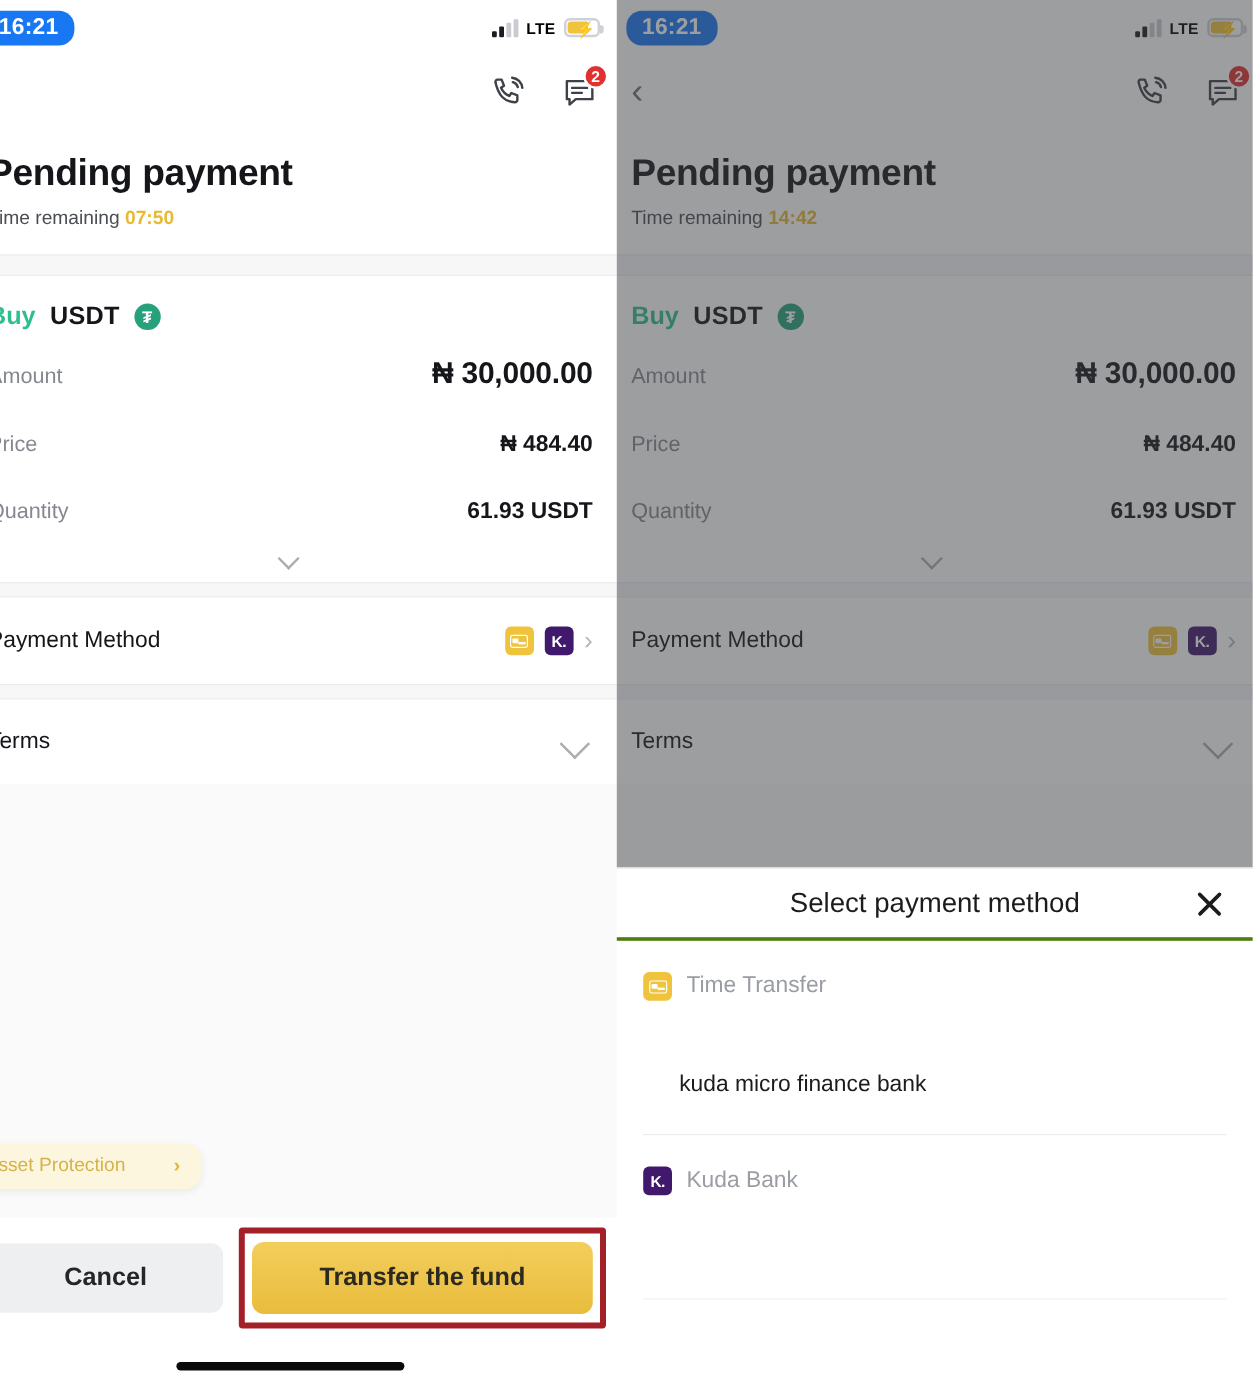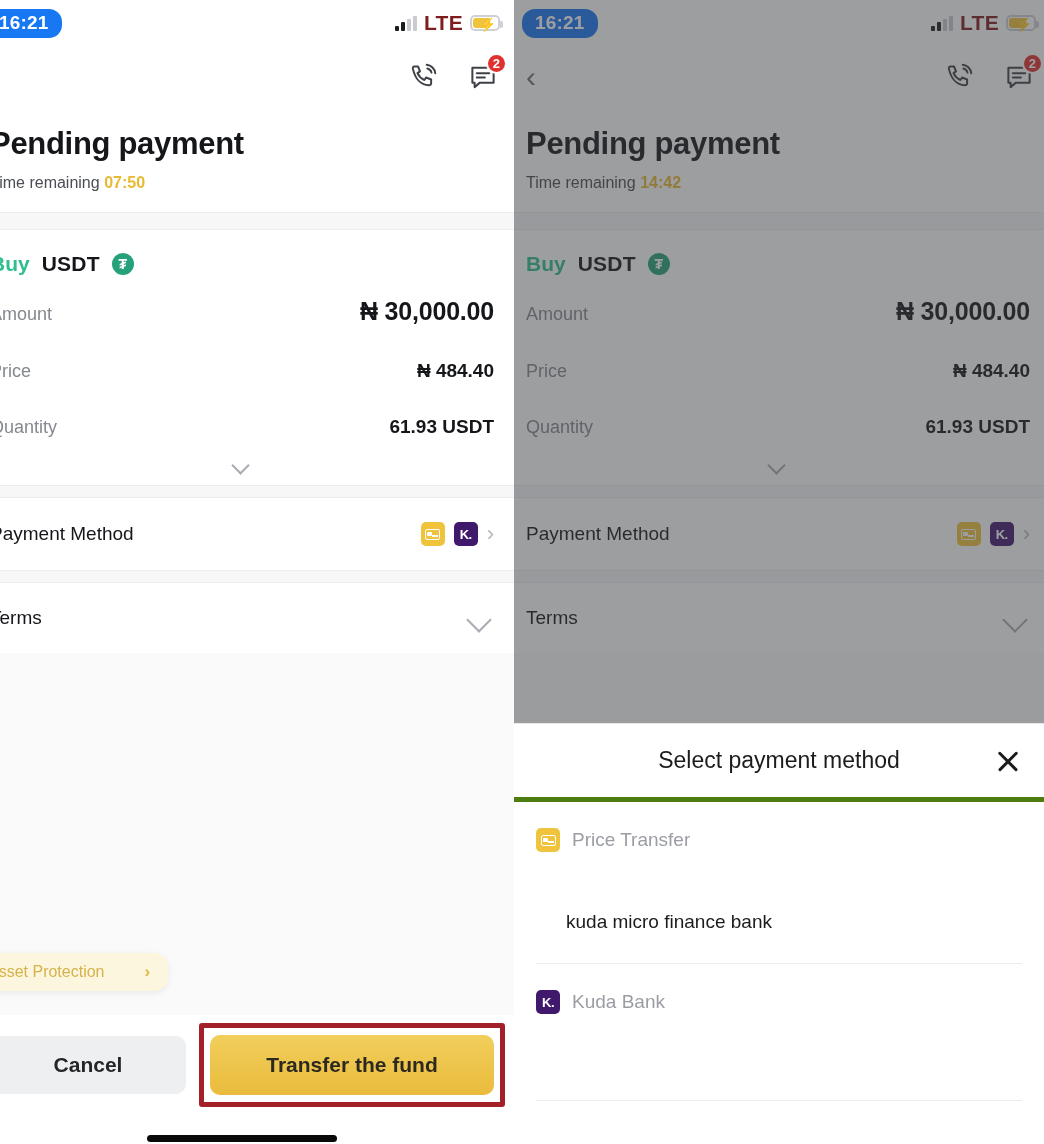--- a/index.html
+++ b/index.html
@@ -34,21 +34,21 @@
     font-family: "Liberation Sans", sans-serif;
   }
   .status-right { display: flex; align-items: center; gap: 7px; }
   .sig { display: flex; align-items: flex-end; gap: 2px; height: 15px; }
   .sig i { width: 4px; border-radius: 1px; background: #c9cbd0; display:block; }
   .sig i.on { background: #1b1c1e; }
   .sig i:nth-child(1){ height: 5px; }
   .sig i:nth-child(2){ height: 9px; }
   .sig i:nth-child(3){ height: 12px; }
   .sig i:nth-child(4){ height: 15px; }
-  .lte { font-size: 21px; font-weight: 700; color: #7f1d1d; letter-spacing: .3px; }
+  .lte { font-size: 13px; font-weight: 700; color: #000000; letter-spacing: .3px; }
   .batt { position: relative; width: 30px; height: 16px; border: 2px solid #cfd1d6;
           border-radius: 5px; background: #fff; }
   .batt .fill { position:absolute; left:1px; top:1px; bottom:1px; width: 17px;
                 background: #F0C33C; border-radius: 3px 1px 1px 3px; }
   .batt .cap { position:absolute; right:-5px; top:4px; width:3px; height:7px;
                background:#cfd1d6; border-radius:0 2px 2px 0; }
   .batt .bolt { position:absolute; left:8px; top:0px; font-size:13px; line-height:16px; color:#1b1c1e; }
 
   
   .navbar { height: 62px; display: flex; align-items: center; padding: 0 24px 0 28px; }
@@ -157,22 +157,22 @@
   
   .dim {
     position: absolute; left: 514px; top: 0; width: 530px; height: 723px;
     background: rgba(60,62,66,.50); pointer-events: none;
   }
   .sheet {
     position: absolute; left: 514px; top: 723px; width: 530px; height: 421px;
     background: #fff; border-top: 1px solid #e8e8e8;
   }
   .sheet-head {
-    height: 78px; display: flex; align-items: center; justify-content: center;
-    position: relative; border-bottom: 5px solid #4d7c0f;
+    height: 60px; display: flex; align-items: center; justify-content: center;
+    position: relative; border-bottom: 3px solid #4d7c0f;
   }
   .sheet-title { font-size: 23px; color: #1b1c1e; }
   .sheet-close { position: absolute; right: 23px; top: 50%; transform: translateY(-50%);
                  width: 26px; height: 26px; cursor: pointer; }
   .sheet-close::before, .sheet-close::after {
     content:''; position:absolute; left:0; top:12px; width:26px; height:2.6px; background:#1b1c1e; border-radius:2px;
   }
   .sheet-close::before { transform: rotate(45deg); }
   .sheet-close::after  { transform: rotate(-45deg); }
 
@@ -416,21 +416,21 @@
     <div class="sheet-head">
       <div class="sheet-title">Select payment method</div>
       <div class="sheet-close"></div>
     </div>
 
     <div class="pm-group">
       <div class="pm-head">
         <span class="pm-ico pm-bank">
             <span class="inner"></span>
           </span>
-        <span class="ttl">Price Transfer</span>
+        <span class="ttl">Time Transfer</span>
       </div>
       <div class="pm-detail">
         <div class="line">kuda micro finance bank</div>
       </div>
       <div class="pm-div"></div>
 
       <div class="pm-head">
         <span class="pm-ico pm-kuda">K.</span>
         <span class="ttl">Kuda Bank</span>
       </div>

